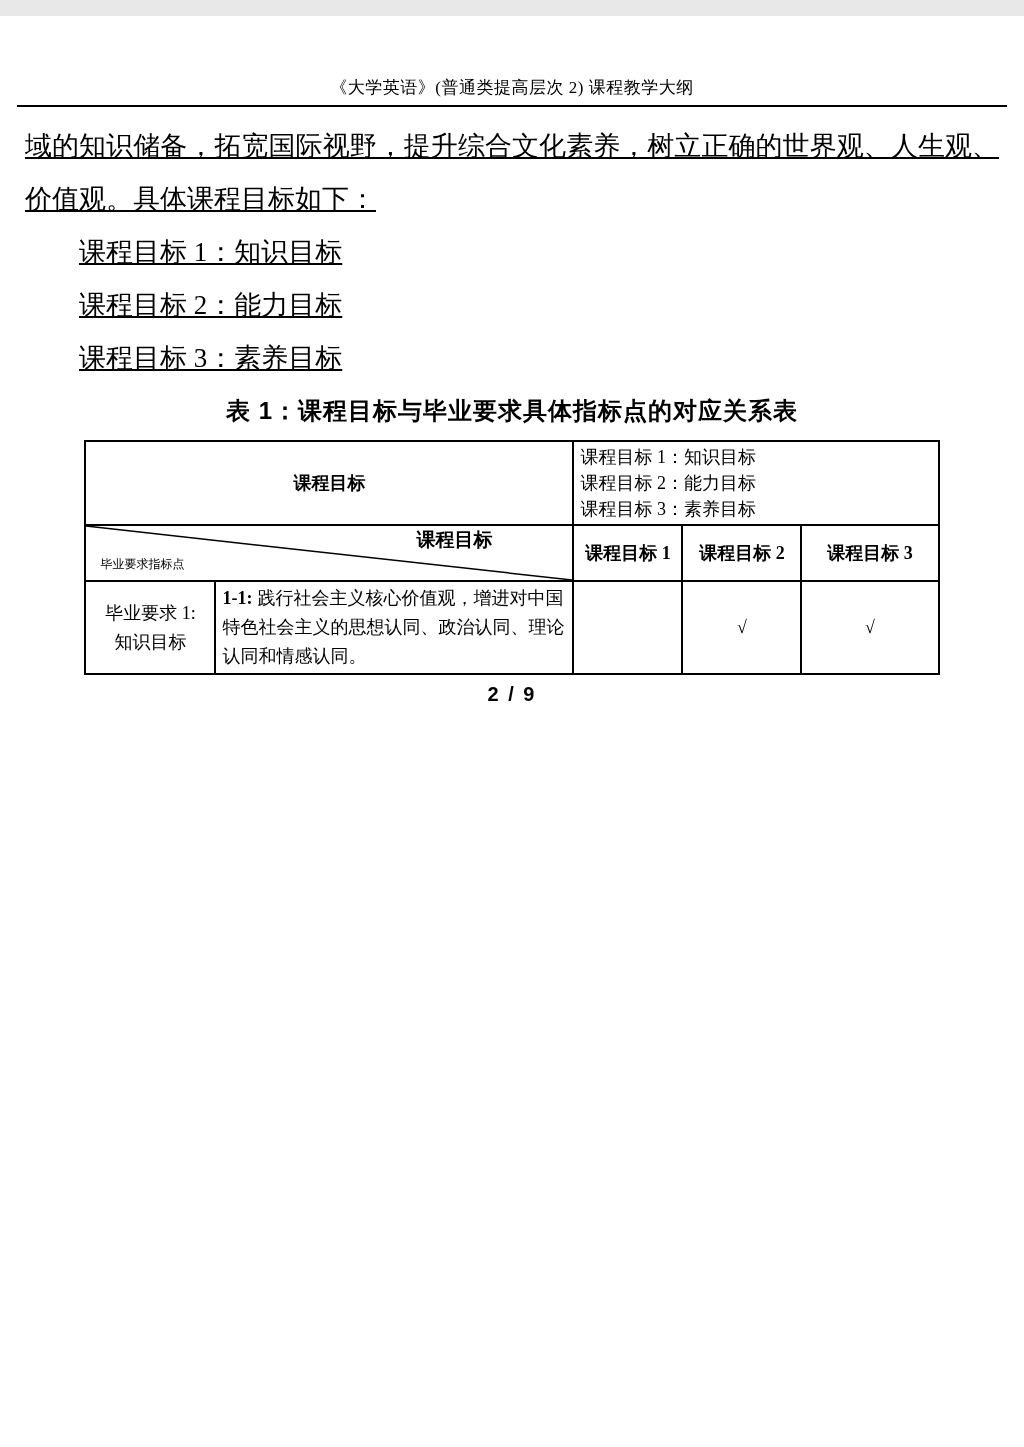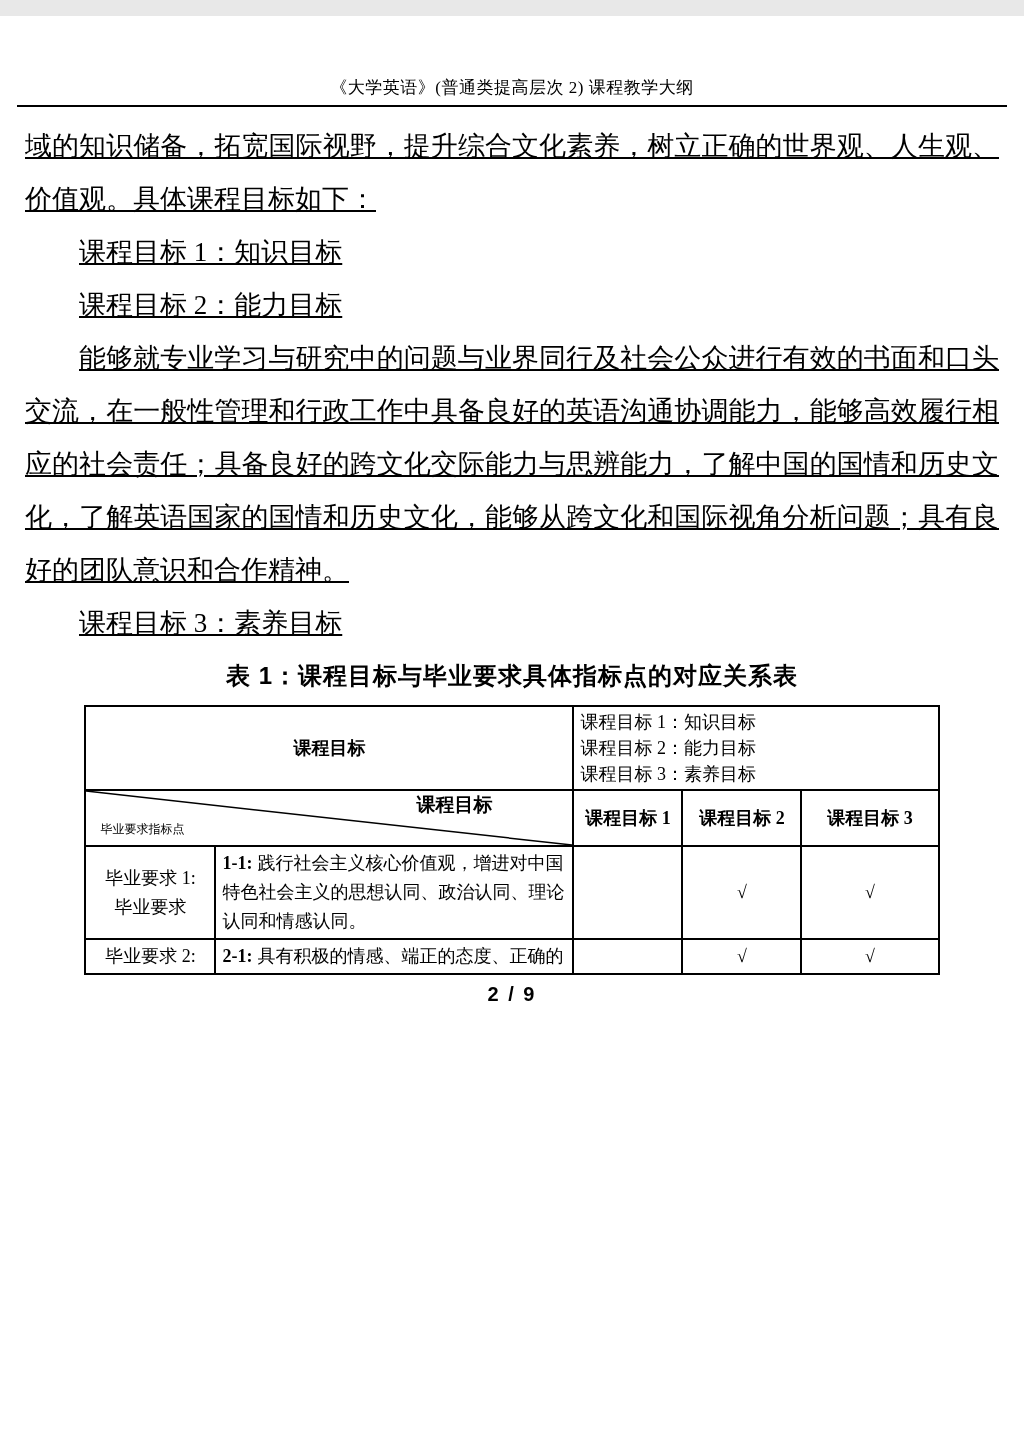--- a/index.html
+++ b/index.html
@@ -53,21 +53,20 @@
 <div class="page">
 
   <div class="doc-header">
     <span>《大学英语》(普通类提高层次 2) 课程教学大纲</span>
   </div>
 
   <div class="body-text">
     <p class="no-indent">域的知识储备，拓宽国际视野，提升综合文化素养，树立正确的世界观、人生观、价值观。具体课程目标如下：</p>
     <p>课程目标 1：知识目标</p>
     <p>课程目标 2：能力目标</p>
-    <p>能够就专业学习与研究中的问题与业界同行及社会公众进行有效的书面和口头交流，在一般性管理和行政工作中具备良好的英语沟通协调能力，能够高效履行相应的社会责任；具备良好的跨文化交际能力与思辨能力，了解中国的国情和历史文化，了解英语国家的国情和历史文化，能够从跨文化和国际视角分析问题；具有良好的团队意识和合作精神。</p>
     <p>课程目标 3：素养目标</p>
   </div>
 
   <div class="table-title">表 1：课程目标与毕业要求具体指标点的对应关系表</div>
 
   <table class="mapping">
     <colgroup>
       <col style="width:130px">
       <col style="width:358px">
       <col style="width:109px">
@@ -91,35 +90,24 @@
           <div class="diag-top">课程目标</div>
           <div class="diag-bottom">毕业要求指标点</div>
         </td>
         <td class="col-head">课程目标 1</td>
         <td class="col-head">课程目标 2</td>
         <td class="col-head">课程目标 3</td>
       </tr>
       <tr class="r3">
         <td class="req-cell">
           <div>毕业要求 1:</div>
-          <div>毕业要求</div>
+          <div>知识目标</div>
         </td>
         <td class="ind-cell">
           <span class="ind-no">1-1:</span><span>践行社会主义核心价值观，增进对中国特色社会主义的思想认同、政治认同、理论认同和情感认同。</span>
-        </td>
-        <td class="mark-cell"></td>
-        <td class="mark-cell">√</td>
-        <td class="mark-cell">√</td>
-      </tr>
-      <tr class="r4">
-        <td class="req-cell">
-          <div>毕业要求 2:</div>
-        </td>
-        <td class="ind-cell">
-          <span class="ind-no">2-1:</span><span>具有积极的情感、端正的态度、正确的</span>
         </td>
         <td class="mark-cell"></td>
         <td class="mark-cell">√</td>
         <td class="mark-cell">√</td>
       </tr>
     </tbody>
   </table>
 
   <div class="page-footer">2 / 9</div>
 

